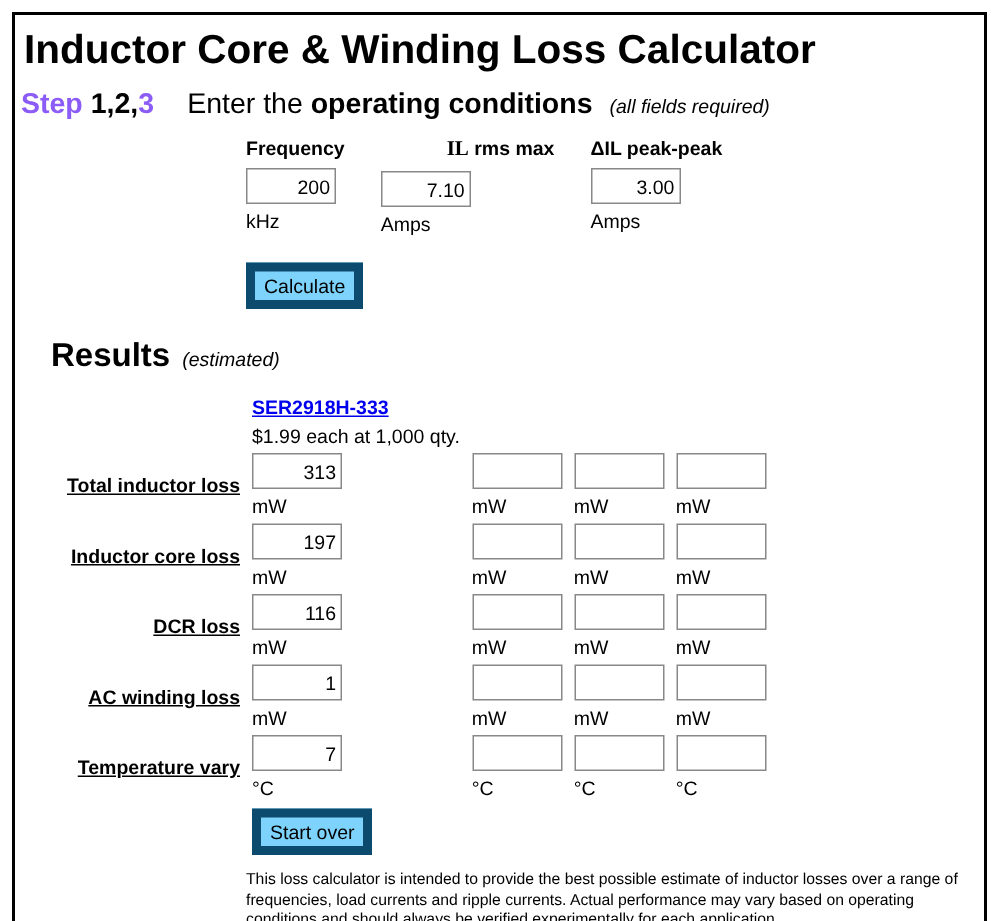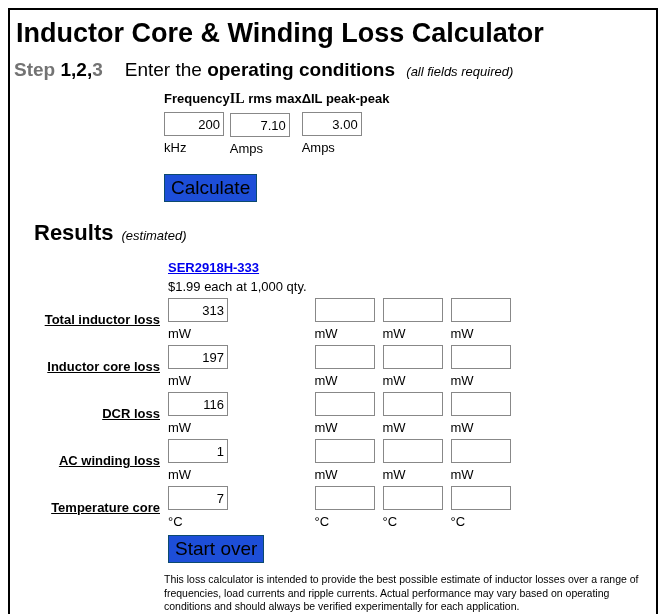--- a/index.html
+++ b/index.html
@@ -18,49 +18,50 @@
     font-weight: bold;
     margin: 2px 0 10px 2px;
   }
   .step-row {
     display: flex;
     align-items: baseline;
     gap: 22px;
     margin-bottom: 10px;
   }
   .step-label { font-size: 19px; font-weight: bold; }
-  .step-label .red { color: #737373; }
+  .step-label .red { color: #8b5cf6; }
   .prompt { font-size: 19px; }
   .prompt .bold { font-weight: bold; }
   .req { font-style: italic; font-size: 13px; margin-left:6px;}
   .inputs-row {
     display: flex;
+    gap: 24px;
     margin-left: 150px;
     margin-bottom: 4px;
   }
   .input-col .lbl { font-size: 13px; font-weight: bold; margin-bottom: 6px; }
-  .input-col .lbl .serif { font-family: "Times New Roman", serif; font-size:14px; font-weight:bold;}
+  .input-col .lbl .serif { font-family: "Times New Roman", serif; font-size:14px; font-weight:bold;margin-left:44px;}
   .field {
     display:flex; align-items:flex-start; gap:4px;flex-direction:column;
   }
   input.textbox {
     width: 52px;
     text-align: right;
     font-size: 13px;
     padding: 2px 3px;
     border:1px solid #888;
     height:18px;
     box-sizing: content-box;
   }
   .unit { font-size: 13px; }
   .btn {
-    font-size: 19px;
+    font-size: 13px;
     padding: 2px 6px;
-    background:#1d4ed8;
-    border:1px solid #0c4a6e;
+    background:#7dd3fc;
+    border:6px solid #0c4a6e;
     cursor:pointer;
     margin-top:14px;
   }
   .calc-wrap { margin-left:150px; margin-bottom:18px;}
   h2 {
     font-size: 22px;
     font-weight: bold;
     margin: 10px 0 12px 20px;
   }
   h2 .sub { font-size:13px; font-style:italic; font-weight:normal; margin-left:8px;}
@@ -259,21 +260,21 @@
             </div>
           </td>
       <td>
             <div class="field">
               <input class="textbox" style="">
               <span class="unit">mW</span>
             </div>
           </td>
     </tr>
     <tr>
-      <td class="rowlabel">Temperature core</td>
+      <td class="rowlabel">Temperature vary</td>
       <td>
             <div class="field">
               <input class="textbox" value="7" style="">
               <span class="unit">°C</span>
             </div>
           </td>
       <td>
             <div class="field">
               <input class="textbox" style="">
               <span class="unit">°C</span>

